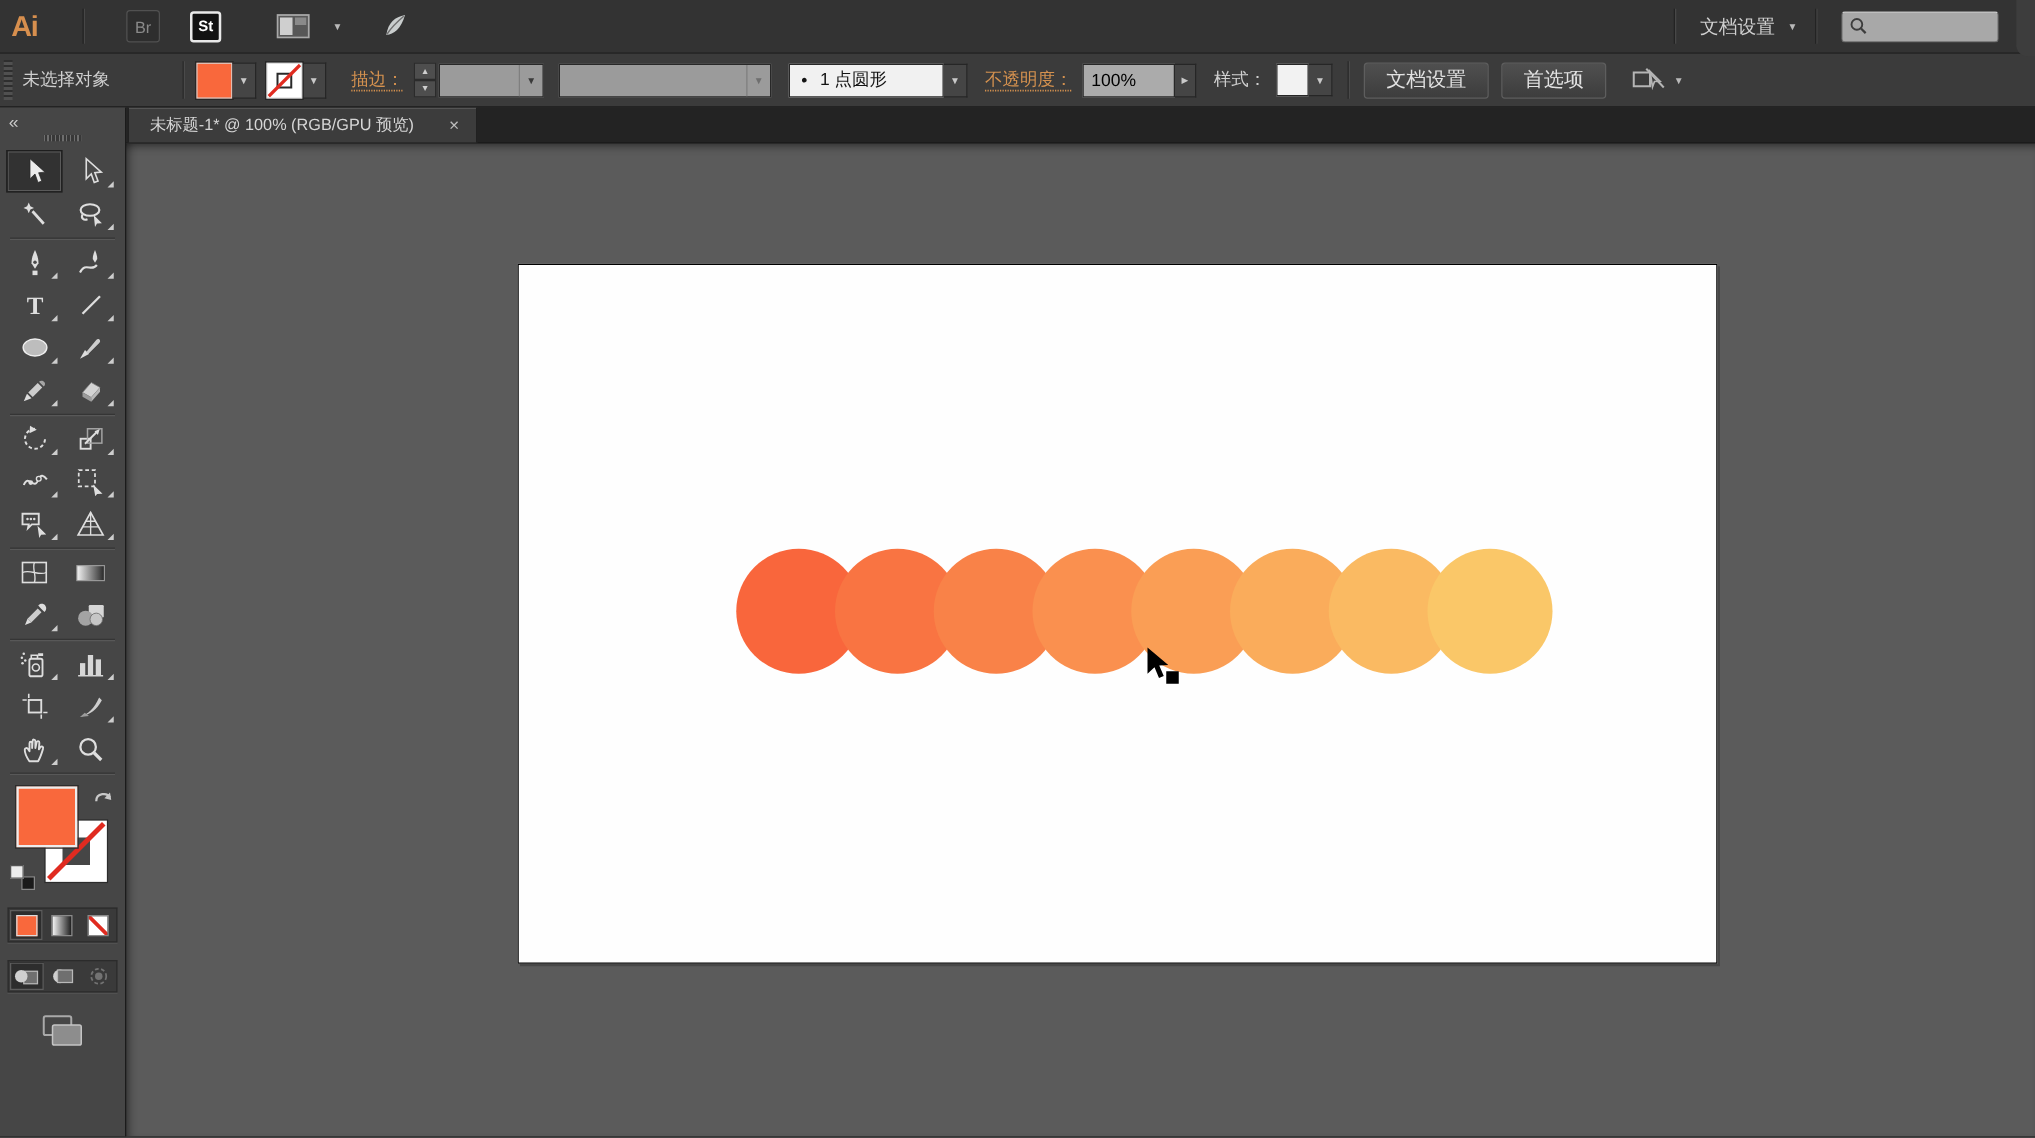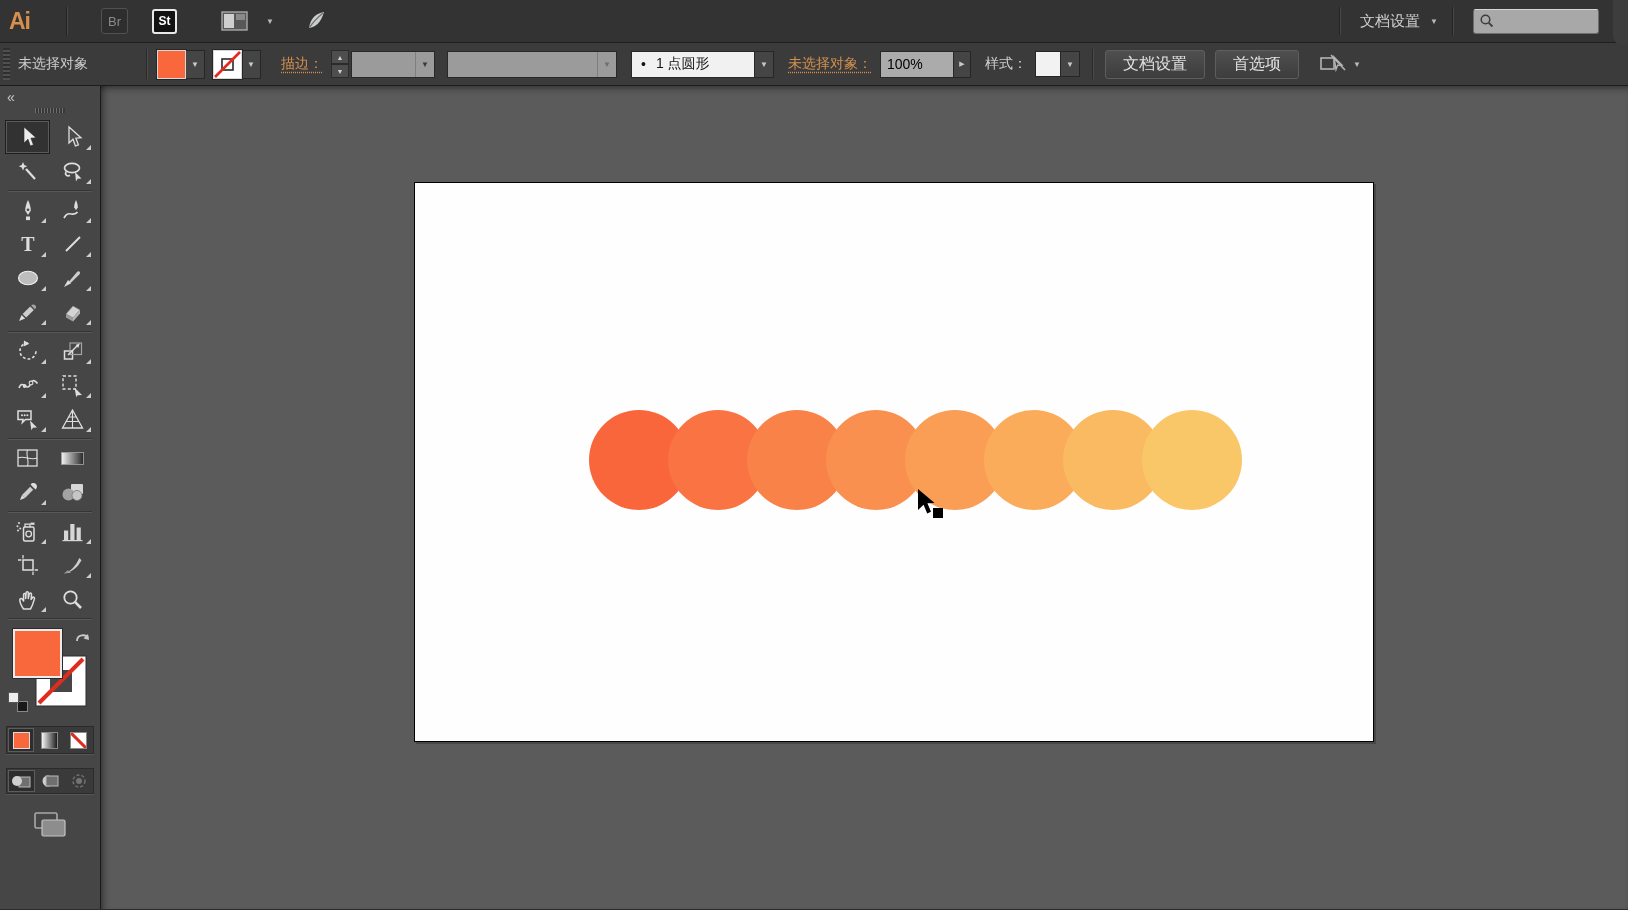--- a/index.html
+++ b/index.html
@@ -201,21 +201,21 @@
   <div class="brush-group">
     <div class="brush-field">
       <span>•</span>
       <span>1 点圆形</span>
     </div>
     <div class="dd-btn" style="height:27px;">
         <span>▼</span>
       </div>
   </div>
 
-  <span class="link-orange" style="margin-left:14px;">未选择对象：</span>
+  <span class="link-orange" style="margin-left:14px;">不透明度：</span>
   <div class="opacity-field">100%</div>
   <div class="right-arr-btn">
       <span>▶</span>
     </div>
 
   <span class="style-label">样式：</span>
   <div class="style-swatch"></div>
   <div class="dd-btn" style="height:26px;">
       <span>▼</span>
     </div>
@@ -492,20 +492,26 @@
 
     <div class="screenmode">
       <svg width="42" height="30" viewBox="0 0 42 30">
         <rect x="6" y="3" width="22" height="15" rx="1.5" fill="none" stroke="#a9a9a9" stroke-width="1.6"></rect>
         <rect x="13" y="10" width="23" height="16" rx="1.5" fill="#8d8d8d" stroke="#c4c4c4" stroke-width="1.2"></rect>
       </svg>
     </div>
   </div>
 
   <div class="canvas-col">
+    <div class="tabbar">
+      <div class="tab">
+        <span>未标题-1* @ 100% (RGB/GPU 预览)</span>
+        <span class="tab-close">×</span>
+      </div>
+    </div>
     <div class="viewport">
       <div class="artboard">
 
         <div class="circle" style="height: 100px; width: 100px; left: 174px; top: 227px; background: rgb(249, 102, 60);"></div>
           <div class="circle" style="height: 100px; width: 100px; left: 253px; top: 227px; background: rgb(249, 116, 66);"></div>
           <div class="circle" style="height: 100px; width: 100px; left: 332px; top: 227px; background: rgb(249, 130, 72);"></div>
           <div class="circle" style="height: 100px; width: 100px; left: 411px; top: 227px; background: rgb(250, 144, 79);"></div>
           <div class="circle" style="height: 100px; width: 100px; left: 490px; top: 227px; background: rgb(250, 158, 85);"></div>
           <div class="circle" style="height: 100px; width: 100px; left: 569px; top: 227px; background: rgb(250, 172, 91);"></div>
           <div class="circle" style="height: 100px; width: 100px; left: 648px; top: 227px; background: rgb(250, 186, 98);"></div>

